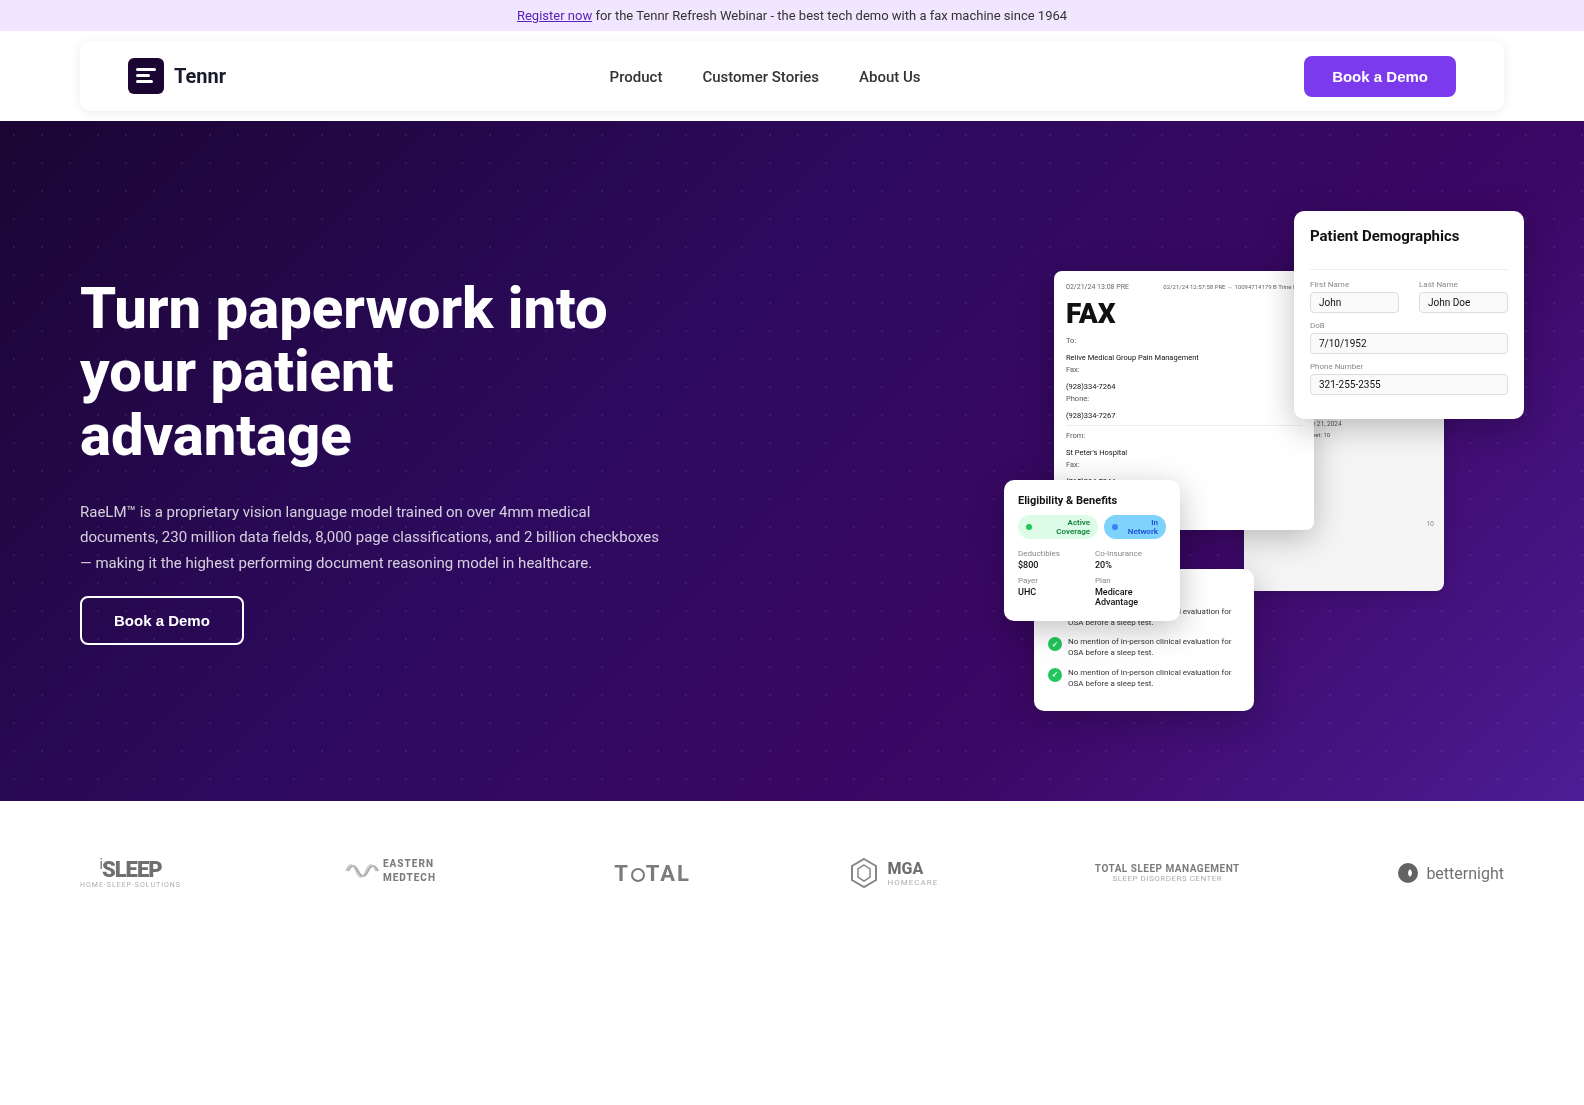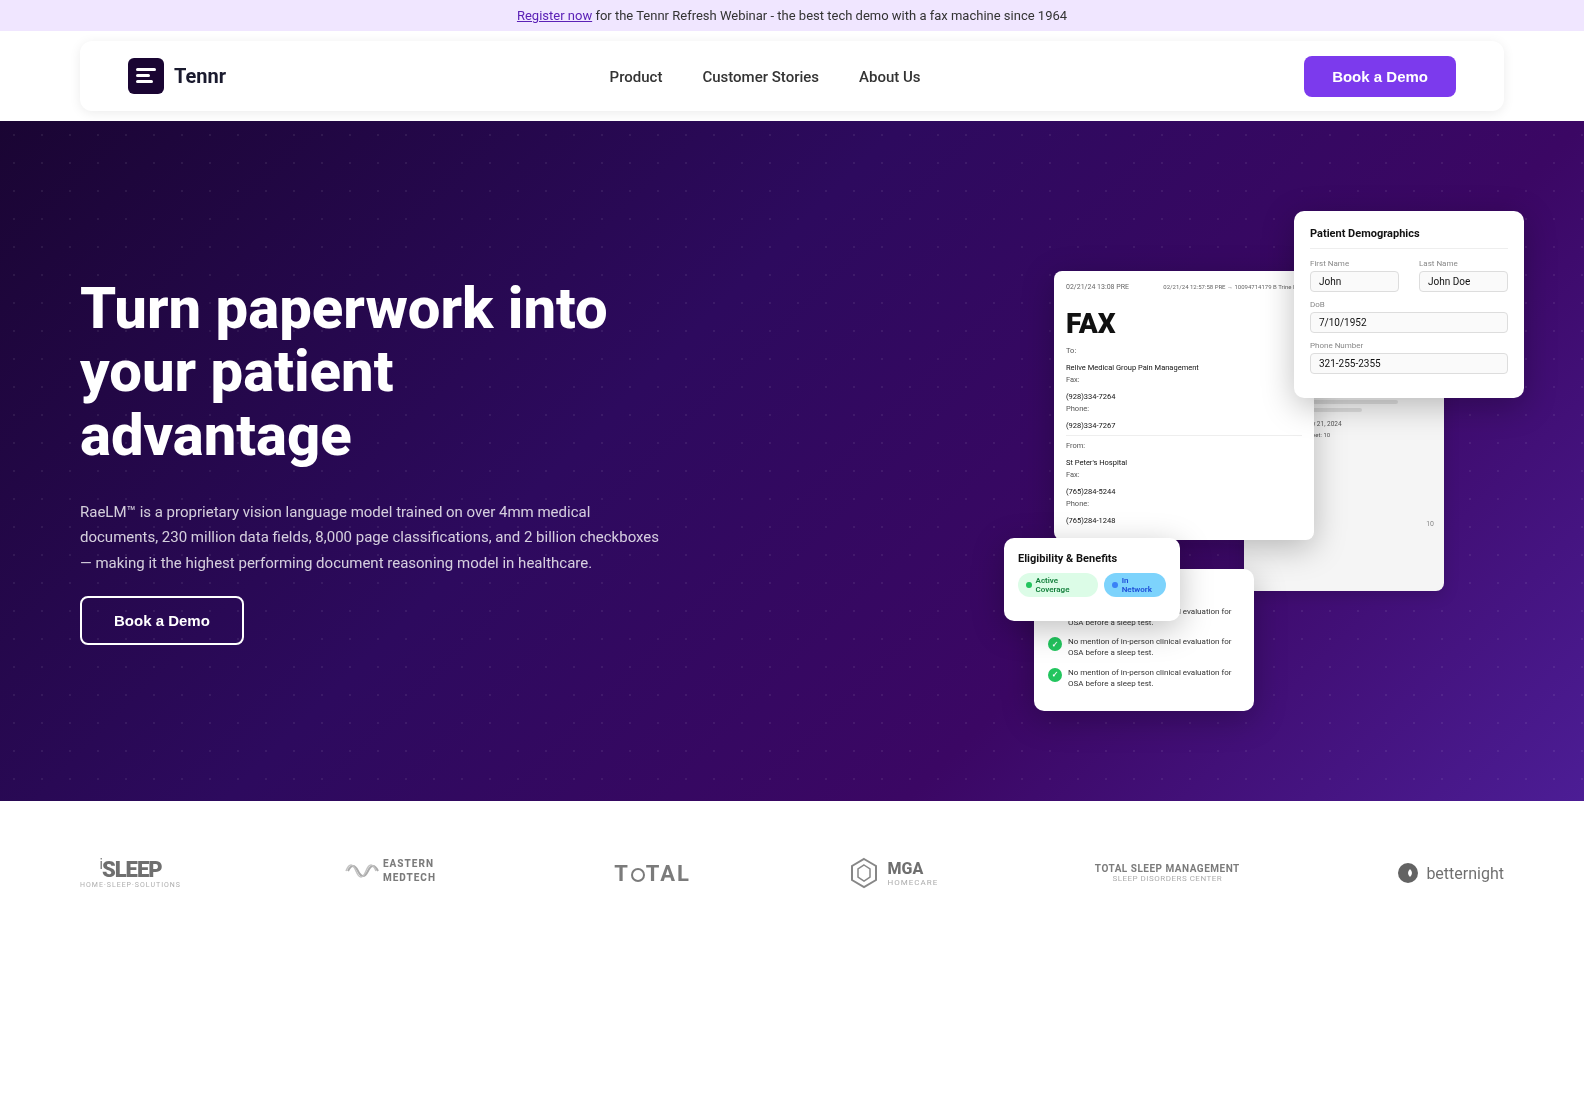--- a/index.html
+++ b/index.html
@@ -145,21 +145,21 @@
       width: 260px;
       top: 60px;
       left: 50px;
       z-index: 3;
     }
     .fax-header-row {
       display: flex;
       justify-content: space-between;
       font-size: 7px;
       color: #666;
-      margin-bottom: 16px;
+      margin-bottom: 6px;
     }
     .fax-title-big {
       font-size: 28px;
       font-weight: 900;
       color: #111;
       margin-bottom: 6px;
     }
     .fax-field-row {
       display: flex;
       gap: 8px;
@@ -176,25 +176,25 @@
       background: #fff;
       border-radius: 10px;
       box-shadow: 0 8px 32px rgba(0,0,0,0.25);
       padding: 16px;
       width: 230px;
       top: 0;
       right: 0;
       z-index: 5;
     }
     .patient-card-title {
-      font-size: 11px;
+      font-size: 15px;
       font-weight: 700;
       color: #111;
       margin-bottom: 10px;
-      padding-bottom: 8px;
+      padding-bottom: 24px;
       border-bottom: 1px solid #eee;
     }
     .patient-row {
       display: flex;
       gap: 20px;
       margin-bottom: 8px;
     }
     .patient-field { flex: 1; }
     .patient-field-label {
       font-size: 8px;
@@ -225,20 +225,21 @@
     .elig-title {
       font-size: 11px;
       font-weight: 700;
       color: #111;
       margin-bottom: 8px;
     }
     .elig-badges {
       display: flex;
       gap: 6px;
       margin-bottom: 10px;
+      text-align: right;
     }
     .badge {
       display: flex;
       align-items: center;
       gap: 4px;
       padding: 3px 8px;
       border-radius: 20px;
       font-size: 8px;
       font-weight: 600;
     }
@@ -471,20 +472,38 @@
       <div class="elig-badges">
         <span class="badge badge-green">
           <span class="badge-dot"></span>
           <span>Active Coverage</span>
         </span>
         <span class="badge badge-blue">
           <span class="badge-dot"></span>
           <span>In Network</span>
         </span>
       </div>
+      <div class="elig-grid">
+        <div>
+          <div class="elig-col-header">Deductibles</div>
+          <div class="elig-col-val">$800</div>
+        </div>
+        <div>
+          <div class="elig-col-header">Co-Insurance</div>
+          <div class="elig-col-val">20%</div>
+        </div>
+        <div>
+          <div class="elig-col-header">Payer</div>
+          <div class="elig-col-val">UHC</div>
+        </div>
+        <div>
+          <div class="elig-col-header">Plan</div>
+          <div class="elig-col-val">Medicare Advantage</div>
+        </div>
+      </div>
     </div>
 
     <div class="e0601-card">
       <div class="e0601-title">E0601</div>
       <div class="e0601-item">
         <span class="check-icon"></span>
         <span>No mention of in-person clinical evaluation for OSA before a sleep test.</span>
       </div>
       <div class="e0601-item">
         <span class="check-icon"></span>

